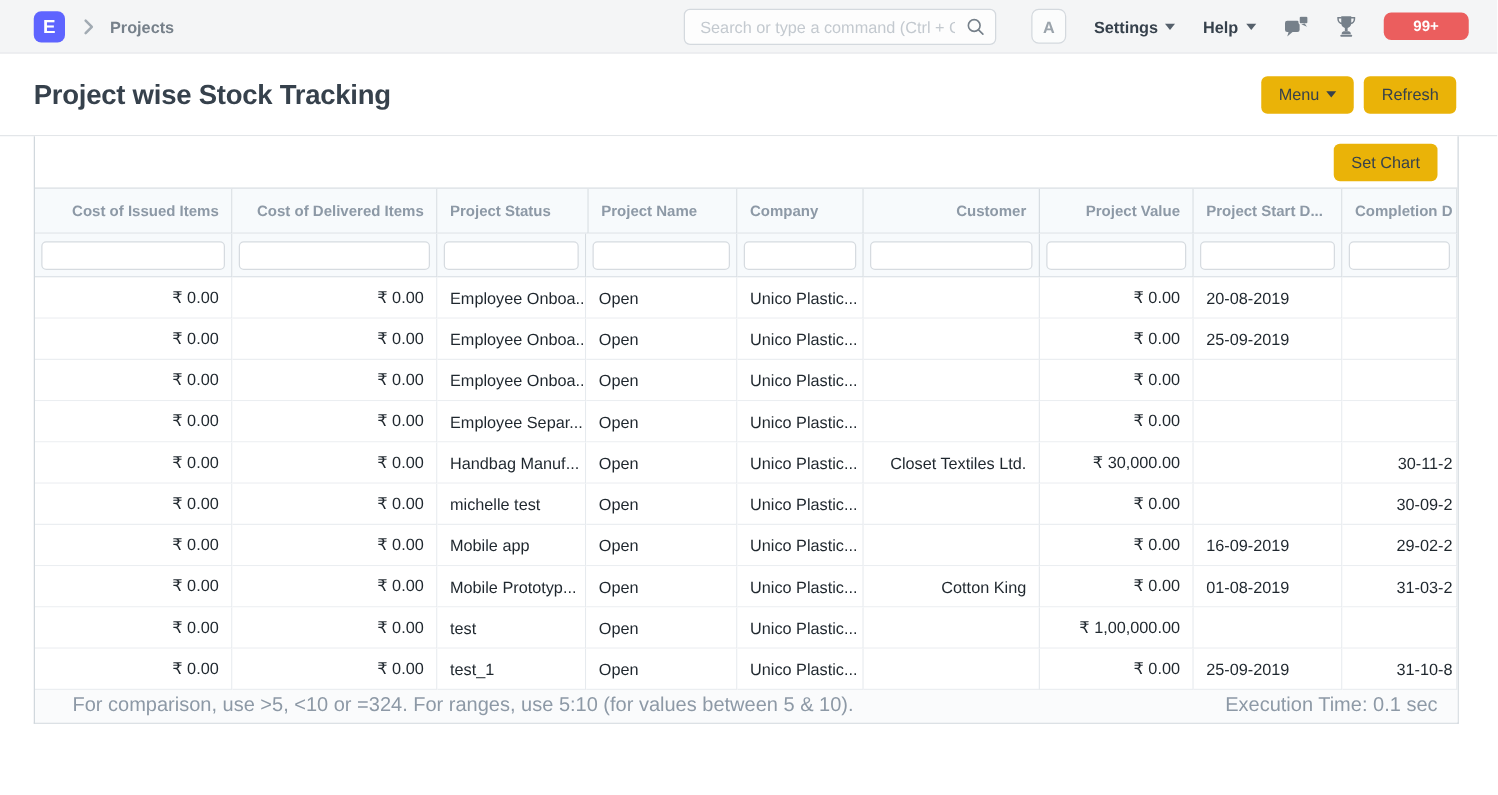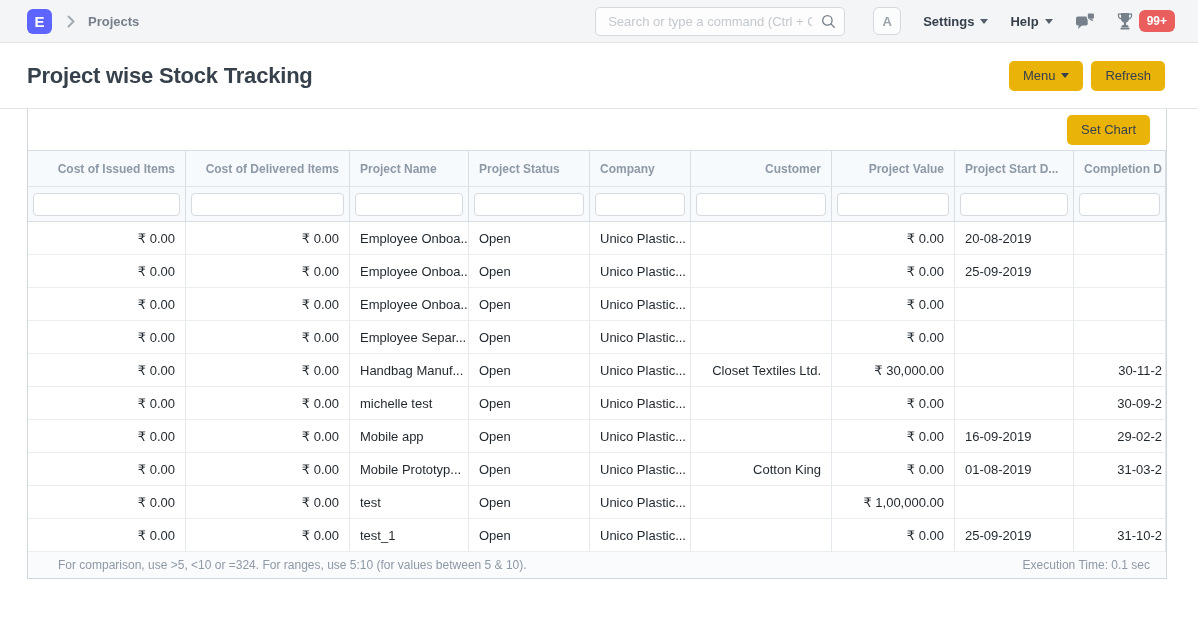--- a/index.html
+++ b/index.html
@@ -21,22 +21,22 @@
   .search-icon { position:absolute; right:9px; top:7px; pointer-events:none; }
   .nav-right { display:flex; align-items:center; margin-left:28px; }
   .avatar { width:26px; height:26px; border:1px solid #d4d9de; border-radius:6px; background:#fbfcfc;
     display:flex; align-items:center; justify-content:center; font-size:13px; font-weight:600;
     color:#9aa3ab; cursor:pointer; }
   .nav-item { font-size:13px; font-weight:600; color:#36414c; margin-left:22px; cursor:pointer;
     display:flex; align-items:center; }
   .caret { width:0; height:0; border-left:4px solid transparent; border-right:4px solid transparent;
     border-top:5px solid #55606b; margin-left:6px; display:inline-block; }
   .nav-icon { margin-left:22px; cursor:pointer; display:flex; align-items:center; color:#76808a; }
-  .badge { margin-left:6px; background:#eb5e5e; color:#fff; font-size:12px; font-weight:700;
-    padding:4px 8px; border-radius:6px; cursor:pointer; }
+  .badge { margin-left:22px; background:#eb5e5e; color:#fff; font-size:12px; font-weight:700;
+    padding:4px 24px; border-radius:6px; cursor:pointer; }
 
   
   .page-head { height:66px; border-bottom:1px solid #e3e6e9; background:#fff;
     display:flex; align-items:center; padding:0 33px 0 27px; box-sizing:border-box; }
   .page-title { font-size:22px; font-weight:700; color:#36414c; letter-spacing:-0.2px; }
   .head-actions { margin-left:auto; display:flex; gap:8px; }
   .btn { height:30px; padding:0 14px; background:#eab308; border:none; border-radius:5px;
     font-size:13px; color:#36414c; font-family:inherit; cursor:pointer;
     display:inline-flex; align-items:center; }
   .btn .caret { border-top-color:#36414c; }
@@ -53,21 +53,21 @@
     background:#fff; border-right:1px solid #e6eaee; border-bottom:1px solid #ebeef1;
     display:flex; align-items:center; white-space:nowrap; overflow:hidden; flex:none; }
   .dt-header .dt-cell { background:#f7fafc; color:#8d99a6; font-weight:700; font-size:12px;
     height:36px; border-right:1px solid #d7dde2; border-bottom:1px solid #dfe4e8; cursor:pointer; }
   .dt-filter .dt-cell { background:#f7fafc; height:35px; padding:0 5px;
     border-right:1px solid #d7dde2; border-bottom:1px solid #d7dde2; }
   .filter-input { width:100%; height:23px; box-sizing:border-box; border:1px solid #d6dbe0;
     border-radius:4px; background:#fff; padding:0 6px; font-size:12px; font-family:inherit; }
 
   .report-footer { height:26px; display:flex; align-items:center; background:#fafbfc;
-    font-size:12px; color:#8d99a6; }
+    font-size:16px; color:#8d99a6; }
   .footer-hint { padding-left:30px; }
   .footer-exec { margin-left:auto; padding-right:16px; }
 </style>
 </head>
 <body>
 
 <div class="navbar">
   <div class="logo">E</div>
   <span class="crumb-chev">
     <svg width="8" height="13" viewBox="0 0 8 13">
@@ -131,22 +131,22 @@
 
 <div class="report-container">
   <div class="toolbar">
     <button class="btn">Set Chart</button>
   </div>
 
   <div class="dt">
     <div class="dt-row dt-header" id="dt-header">
         <div class="dt-cell" style="width: 158px; justify-content: flex-end;">Cost of Issued Items</div>
         <div class="dt-cell" style="width: 164px; justify-content: flex-end;">Cost of Delivered Items</div>
+        <div class="dt-cell" style="width: 121px; justify-content: flex-start;">Project Status</div>
         <div class="dt-cell" style="width: 119px; justify-content: flex-start;">Project Name</div>
-        <div class="dt-cell" style="width: 121px; justify-content: flex-start;">Project Status</div>
         <div class="dt-cell" style="width: 101px; justify-content: flex-start;">Company</div>
         <div class="dt-cell" style="width: 141px; justify-content: flex-end;">Customer</div>
         <div class="dt-cell" style="width: 123px; justify-content: flex-end;">Project Value</div>
         <div class="dt-cell" style="width: 119px; justify-content: flex-start;">Project Start D...</div>
         <div class="dt-cell" style="width: 92px; justify-content: flex-start;">Completion D</div>
       </div>
     <div class="dt-row dt-filter" id="dt-filter">
         <div class="dt-cell" style="width: 158px;">
           <input type="text" class="filter-input" style="">
         </div>
@@ -277,21 +277,21 @@
         </div>
         <div class="dt-row">
           <div class="dt-cell" style="width: 158px; justify-content: flex-end;">₹ 0.00</div>
           <div class="dt-cell" style="width: 164px; justify-content: flex-end;">₹ 0.00</div>
           <div class="dt-cell" style="width: 119px; justify-content: flex-start;">test_1</div>
           <div class="dt-cell" style="width: 121px; justify-content: flex-start;">Open</div>
           <div class="dt-cell" style="width: 101px; justify-content: flex-start;">Unico Plastic...</div>
           <div class="dt-cell" style="width: 141px; justify-content: flex-end;"></div>
           <div class="dt-cell" style="width: 123px; justify-content: flex-end;">₹ 0.00</div>
           <div class="dt-cell" style="width: 119px; justify-content: flex-start;">25-09-2019</div>
-          <div class="dt-cell" style="width: 92px; justify-content: flex-end; padding-right: 3px;">31-10-2</div>
+          <div class="dt-cell" style="width: 92px; justify-content: flex-end; padding-right: 3px;">31-10-8</div>
         </div>
       </div>
   </div>
 
   <div class="report-footer">
     <span class="footer-hint">For comparison, use &gt;5, &lt;10 or =324. For ranges, use 5:10 (for values between 5 &amp; 10).</span>
     <span class="footer-exec">Execution Time: 0.1 sec</span>
   </div>
 </div>
 

